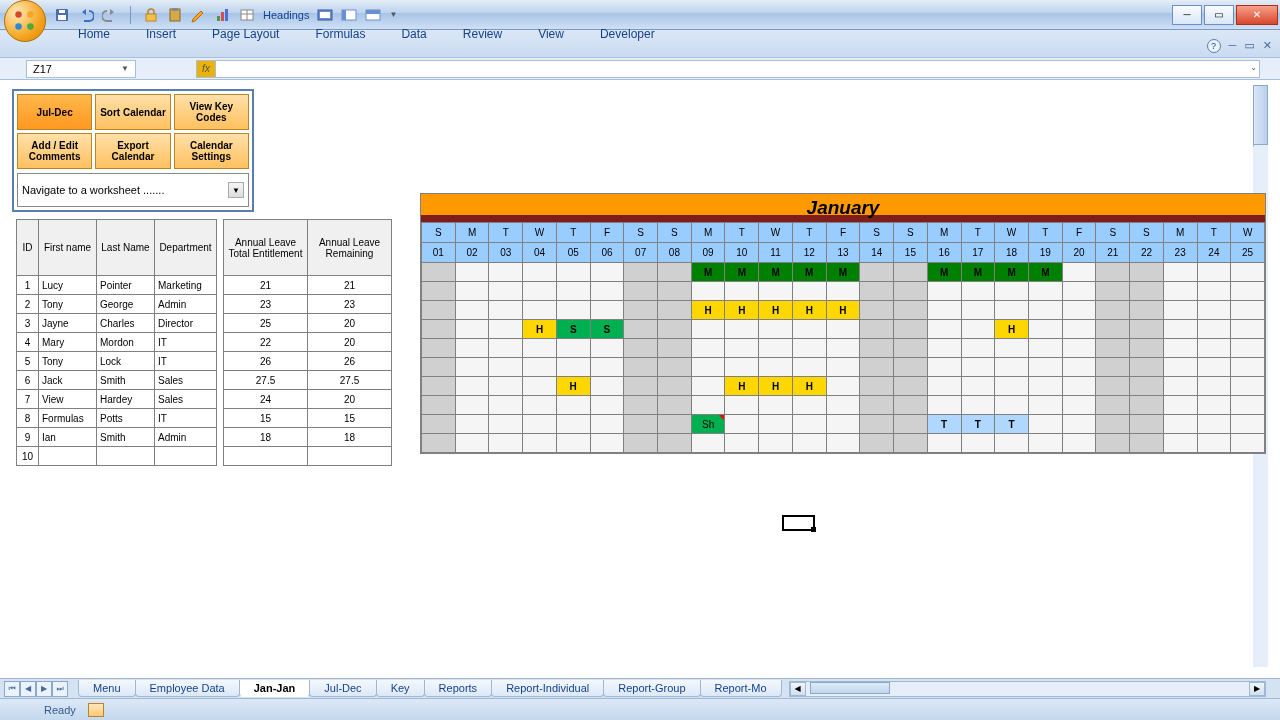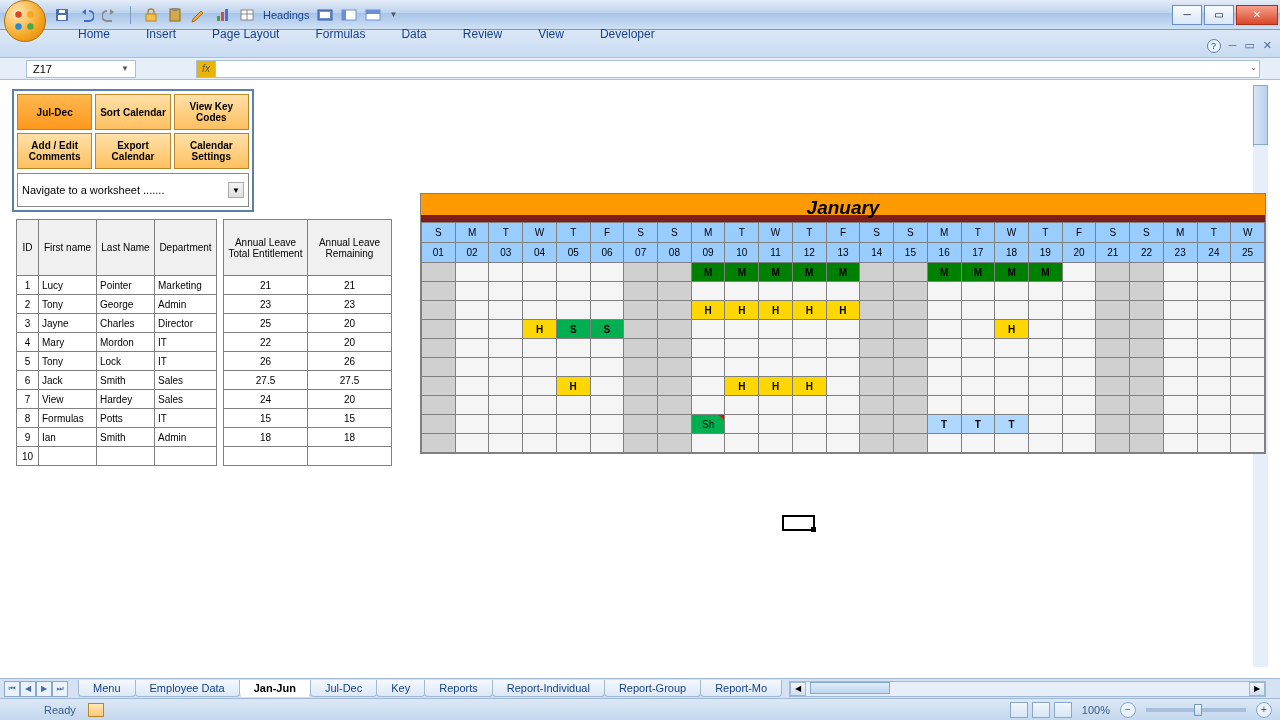--- a/index.html
+++ b/index.html
@@ -681,44 +681,33 @@
 <div class="sheet-tabs">
   <div class="tab-nav">
     <div class="tab-nav-btn">⏮</div>
     <div class="tab-nav-btn">◀</div>
     <div class="tab-nav-btn">▶</div>
     <div class="tab-nav-btn">⏭</div>
   </div>
   <div class="tabs" id="sheet-tabs">
       <div class="sheet-tab">Menu</div>
       <div class="sheet-tab">Employee Data</div>
-      <div class="sheet-tab active">Jan-Jun</div>
+      <div class="sheet-tab active">Jan-Jan</div>
       <div class="sheet-tab">Jul-Dec</div>
       <div class="sheet-tab">Key</div>
       <div class="sheet-tab">Reports</div>
       <div class="sheet-tab">Report-Individual</div>
       <div class="sheet-tab">Report-Group</div>
       <div class="sheet-tab">Report-Mo</div>
     </div>
   <div class="hscroll">
     <div class="hscroll-btn">◀</div>
     <div class="hscroll-track">
         <div class="hscroll-thumb"></div>
       </div>
     <div class="hscroll-btn">▶</div>
   </div>
 </div>
 
 <div class="statusbar">
   <span class="sb-text">Ready</span>
   <span class="macro-icon"></span>
-  <div class="sb-right">
-    <div class="view-btn"></div>
-    <div class="view-btn"></div>
-    <div class="view-btn"></div>
-    <span style="margin:0 6px;">100%</span>
-    <div class="zoom-btn">−</div>
-    <div class="zoom-slider">
-        <div class="zoom-thumb"></div>
-      </div>
-    <div class="zoom-btn">+</div>
-  </div>
 </div>
 
 </body></html>

